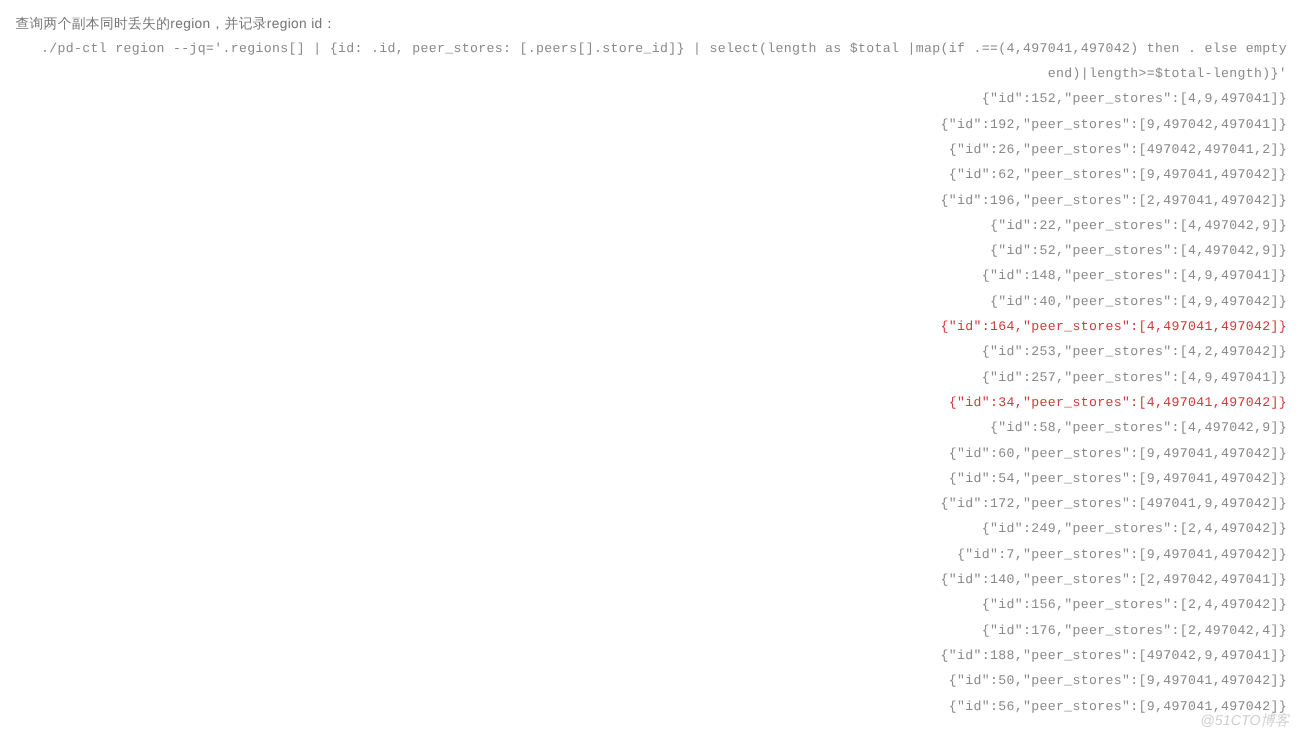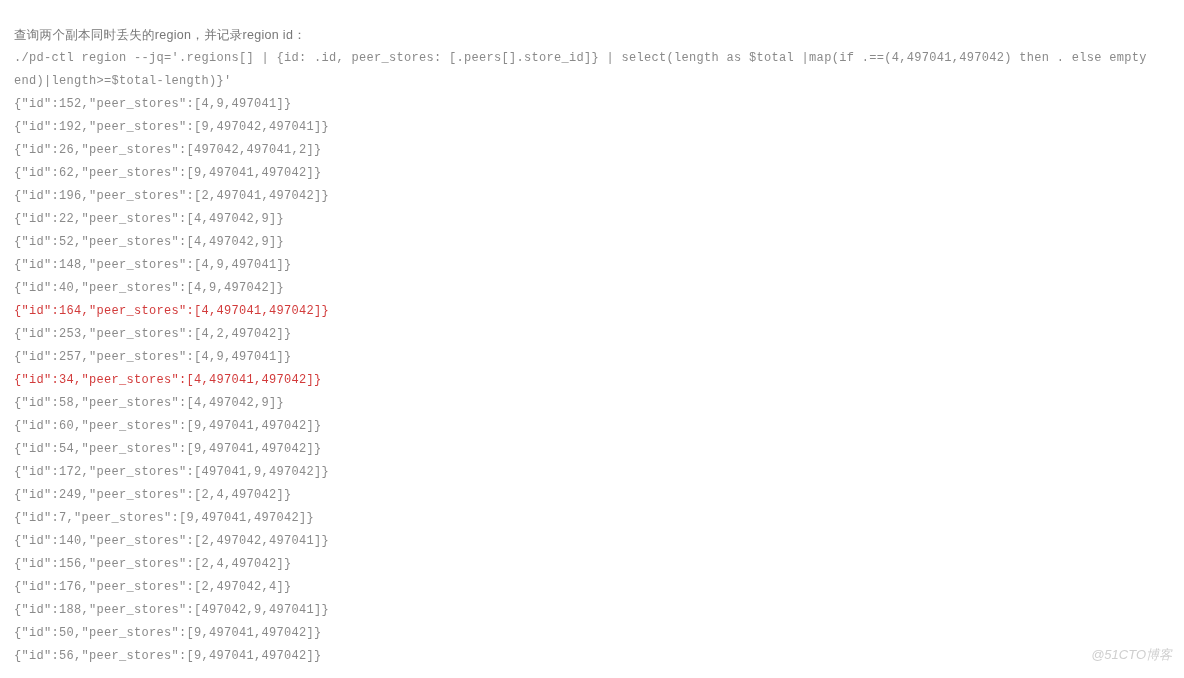--- a/index.html
+++ b/index.html
@@ -5,36 +5,37 @@
   html, body {
     margin: 0;
     padding: 0;
     width: 1184px;
     height: 678px;
     background: #ffffff;
     overflow: hidden;
     font-family: "Microsoft YaHei", Arial, sans-serif;
   }
   .content {
-    padding: 24px 14px 8px 14px;
+    padding: 10px 14px 8px 14px;
     font-size: 12.5px;
     line-height: 23px;
     color: #777777;
   }
   .title-line {
     color: #777777;
     letter-spacing: 0.3px;
   }
   .code-line {
     font-family: "Courier New", Consolas, monospace;
     white-space: pre-wrap;
     word-break: keep-all;
     font-size: 12px;
     color: #8a8a8a;
     letter-spacing: 0.3px;
+    text-align: right;
   }
   .red {
     color: #d23b3b;
   }
   .watermark {
     position: absolute;
     right: 12px;
     bottom: 14px;
     font-size: 13px;
     color: #cfcfcf;

